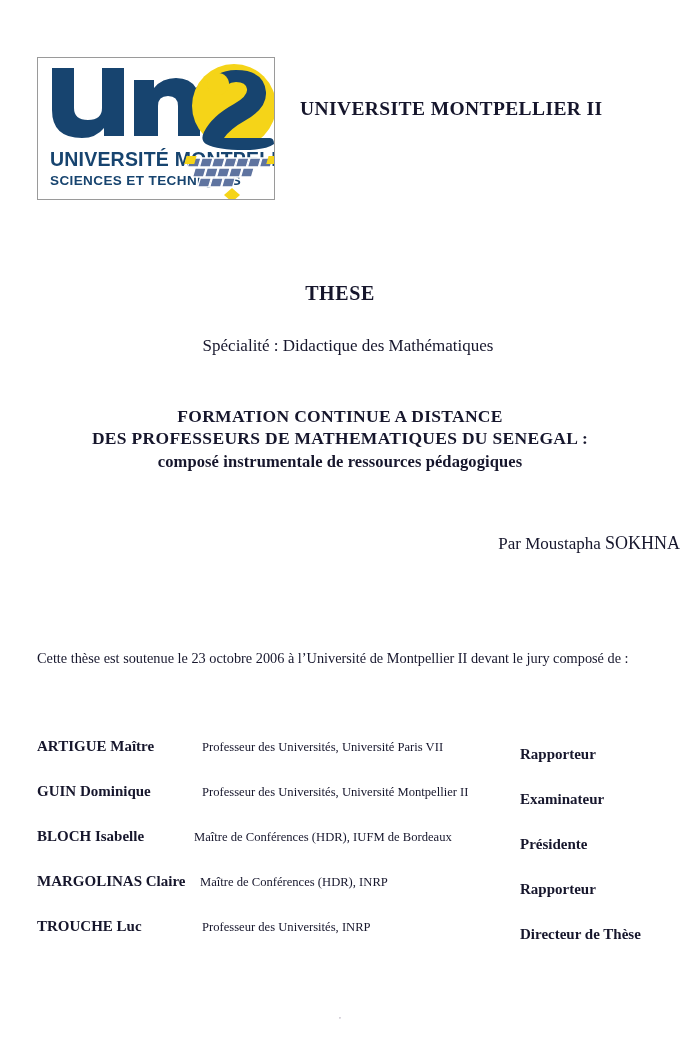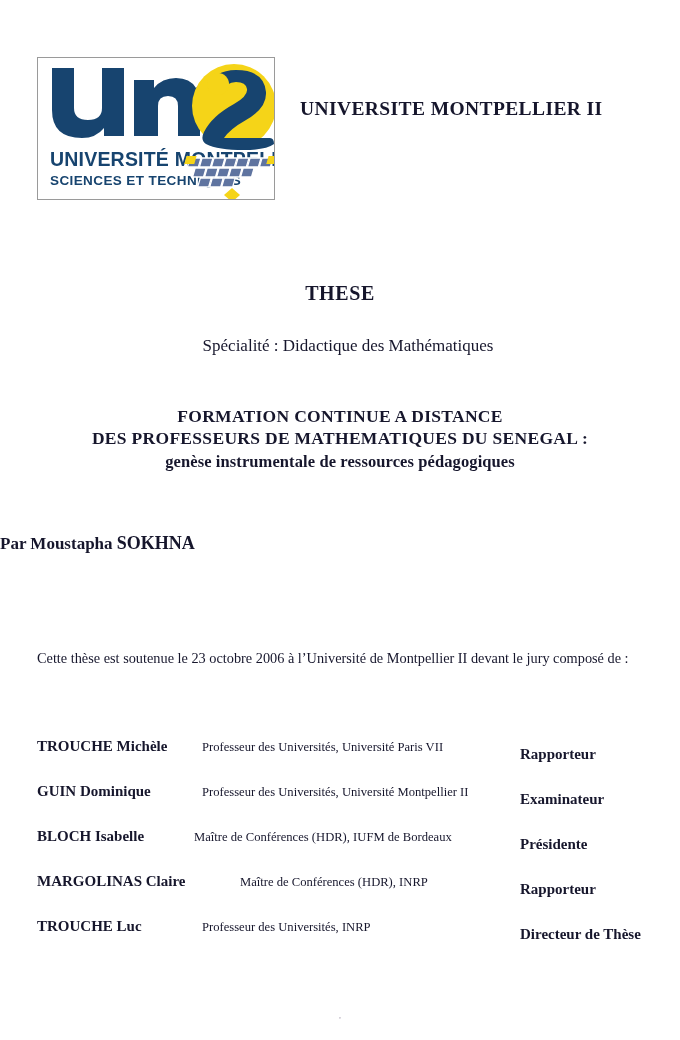--- a/index.html
+++ b/index.html
@@ -102,23 +102,23 @@
     font-weight: bold;
     line-height: 26px;
     letter-spacing: 0.1px;
   }
 
   .author {
     position: absolute;
     left: 0;
     right: 0;
     top: 533px;
-    text-align: left;
+    text-align: right;
     font-size: 17px;
-    font-weight: bold;
+    font-weight: normal;
     color: #16162c;
   }
   .author .surname {
     font-variant: small-caps;
     font-size: 18px;
   }
 
   
   .defense {
     position: absolute;
@@ -241,52 +241,52 @@
 
   <div class="univ-title">UNIVERSITE MONTPELLIER II</div>
 
   <div class="these-word">THESE</div>
 
   <div class="specialty">Spécialité : Didactique des Mathématiques</div>
 
   <div class="thesis-title">
     <span class="tl1">FORMATION CONTINUE A DISTANCE</span>
     <span class="tl2">DES PROFESSEURS DE MATHEMATIQUES DU SENEGAL :</span>
-    <span class="tl3">genèse instrumentale de ressources pédagogiques</span>
+    <span class="tl3">composé instrumentale de ressources pédagogiques</span>
   </div>
 
   <div class="author">
     <span>Par Moustapha </span><span class="surname">SOKHNA</span>
   </div>
 
   <div class="defense">Cette thèse est soutenue le 23 octobre 2006 à l’Université de Montpellier II devant le jury composé de :</div>
 
   <div class="jury">
 
     <div class="jury-row">
-      <span class="jury-name">TROUCHE Michèle</span>
+      <span class="jury-name">ARTIGUE Maître</span>
       <span class="jury-affil" style="left:165px;">Professeur des Universités, Université Paris VII</span>
       <span class="jury-role">Rapporteur</span>
     </div>
 
     <div class="jury-row">
       <span class="jury-name">GUIN Dominique</span>
       <span class="jury-affil" style="left:165px;">Professeur des Universités, Université Montpellier II</span>
       <span class="jury-role">Examinateur</span>
     </div>
 
     <div class="jury-row">
       <span class="jury-name">BLOCH Isabelle</span>
       <span class="jury-affil" style="left:157px;">Maître de Conférences (HDR), IUFM de Bordeaux</span>
       <span class="jury-role">Présidente</span>
     </div>
 
     <div class="jury-row">
       <span class="jury-name">MARGOLINAS Claire</span>
-      <span class="jury-affil" style="left:163px;margin-left:40px;">Maître de Conférences (HDR), INRP</span>
+      <span class="jury-affil" style="left:163px;">Maître de Conférences (HDR), INRP</span>
       <span class="jury-role">Rapporteur</span>
     </div>
 
     <div class="jury-row">
       <span class="jury-name">TROUCHE Luc</span>
       <span class="jury-affil" style="left:165px;">Professeur des Universités, INRP</span>
       <span class="jury-role">Directeur de Thèse</span>
     </div>
 
   </div>

